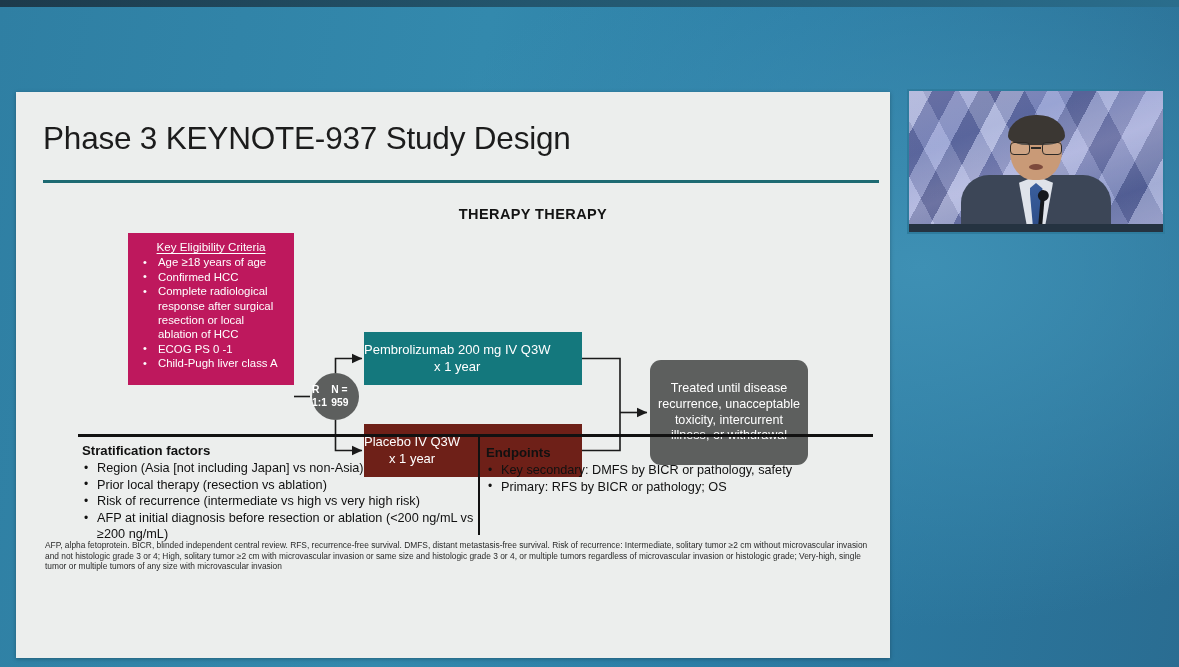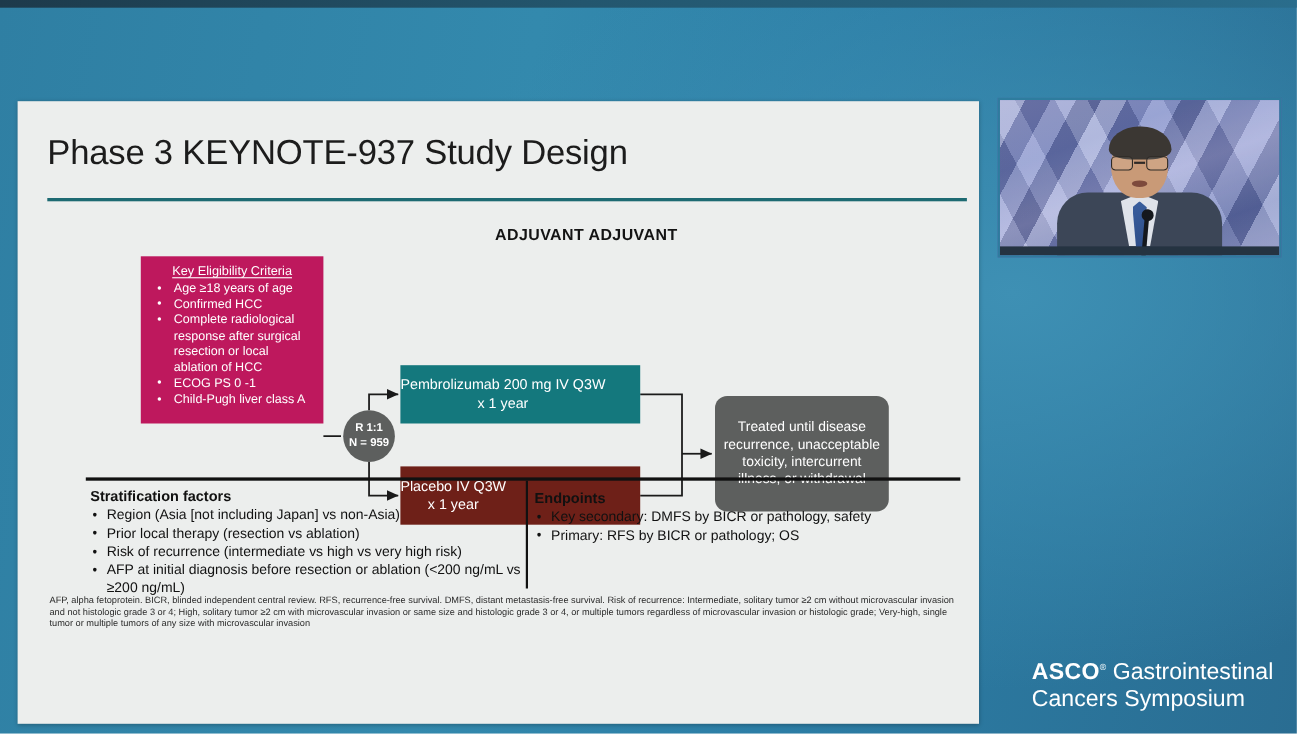--- a/index.html
+++ b/index.html
@@ -66,21 +66,21 @@
   }
   .elig-list li::before {
     content: "•"; position: absolute; left: 7px; top: -.5px;
     font-size: 11px;
   }
 
   .rnd-circle {
     position: absolute; left: 296px; top: 281px;
     width: 47px; height: 47px; border-radius: 50%;
     background: #5d5f5e; color: #fff;
-    display: flex; flex-direction: column;
+    display: flex; 
     align-items: center; justify-content: center;
     font-size: 10.3px; line-height: 12.4px; font-weight: 700;
   }
 
   .arm {
     position: absolute;
     display: flex; align-items: center; justify-content: flex-start;
     text-align: center; color: #ffffff;
     font-size: 13px; line-height: 16.5px;
   }
@@ -249,21 +249,21 @@
 
       <line x1="278" y1="304.5" x2="294" y2="304.5" stroke="#1a1a1a" stroke-width="1.6"></line>
 
       <path d="M319.5,281 L319.5,266.5 L346,266.5" fill="none" stroke="#1a1a1a" stroke-width="1.6" marker-end="url(#ah)"></path>
       <path d="M319.5,328 L319.5,358.5 L346,358.5" fill="none" stroke="#1a1a1a" stroke-width="1.6" marker-end="url(#ah)"></path>
 
       <path d="M566,266.5 L604,266.5 L604,358.5 L566,358.5" fill="none" stroke="#1a1a1a" stroke-width="1.6"></path>
       <line x1="604" y1="320.5" x2="631" y2="320.5" stroke="#1a1a1a" stroke-width="1.6" marker-end="url(#ah)"></line>
     </svg>
 
-    <div class="adj-label">ADJUVANT ADJUVANT</div>
+    <div class="adj-label">THERAPY THERAPY</div>
 
     <div class="elig-box">
       <div class="elig-title">Key Eligibility Criteria</div>
       <ul class="elig-list">
         <li>Age ≥18 years of age</li>
         <li>Confirmed HCC</li>
         <li>Complete radiological response after surgical resection or local ablation of HCC</li>
         <li>ECOG PS 0 -1</li>
         <li>Child-Pugh liver class A</li>
       </ul>
@@ -324,18 +324,14 @@
     <div class="v-hair"></div>
     <div class="v-glasses">
         <span></span>
         <span></span>
       </div>
     <div class="v-mouth"></div>
     <div class="v-mic"></div>
     <div class="v-podium"></div>
   </div>
 
-  <div class="asco">
-    <div class="asco-l1"><span class="asco-mark">ASCO</span><span class="asco-reg">®</span><span class="asco-light"> Gastrointestinal</span></div>
-    <div class="asco-l2 asco-light">Cancers Symposium</div>
-  </div>
 
 </div>
 
 </body></html>

